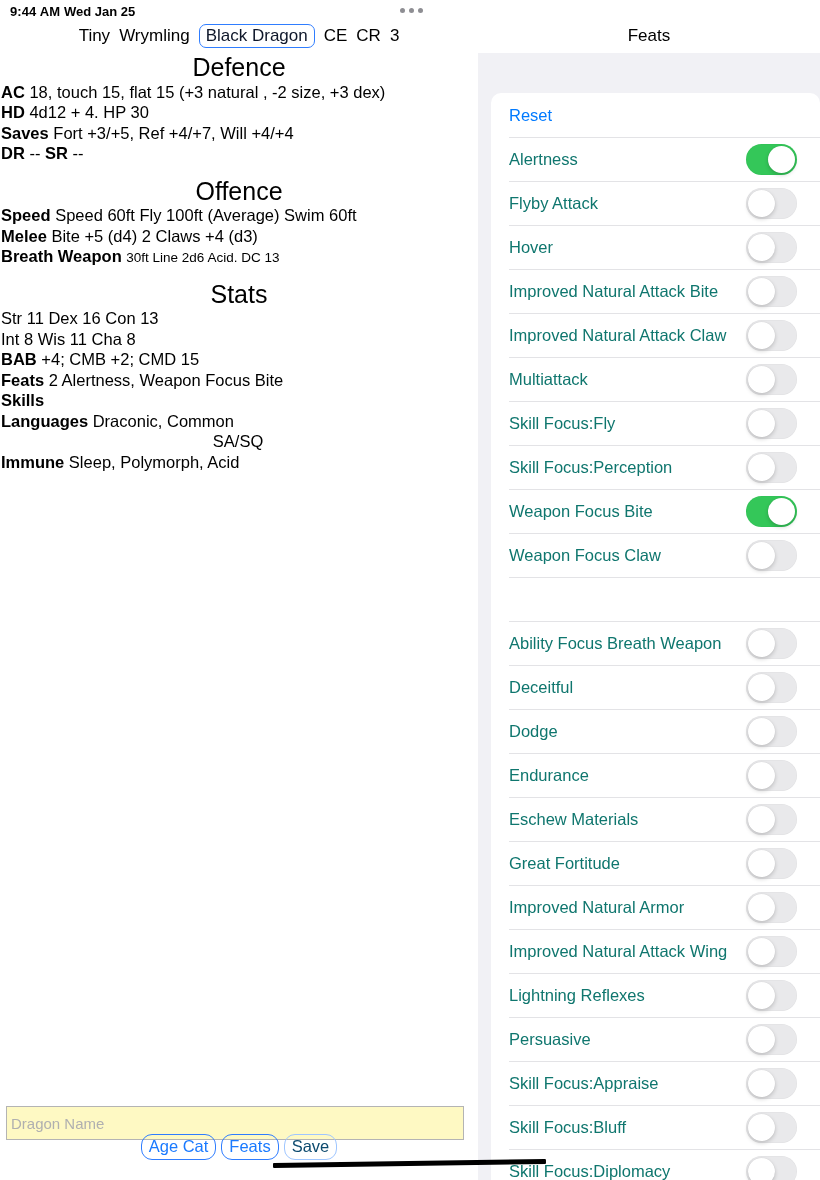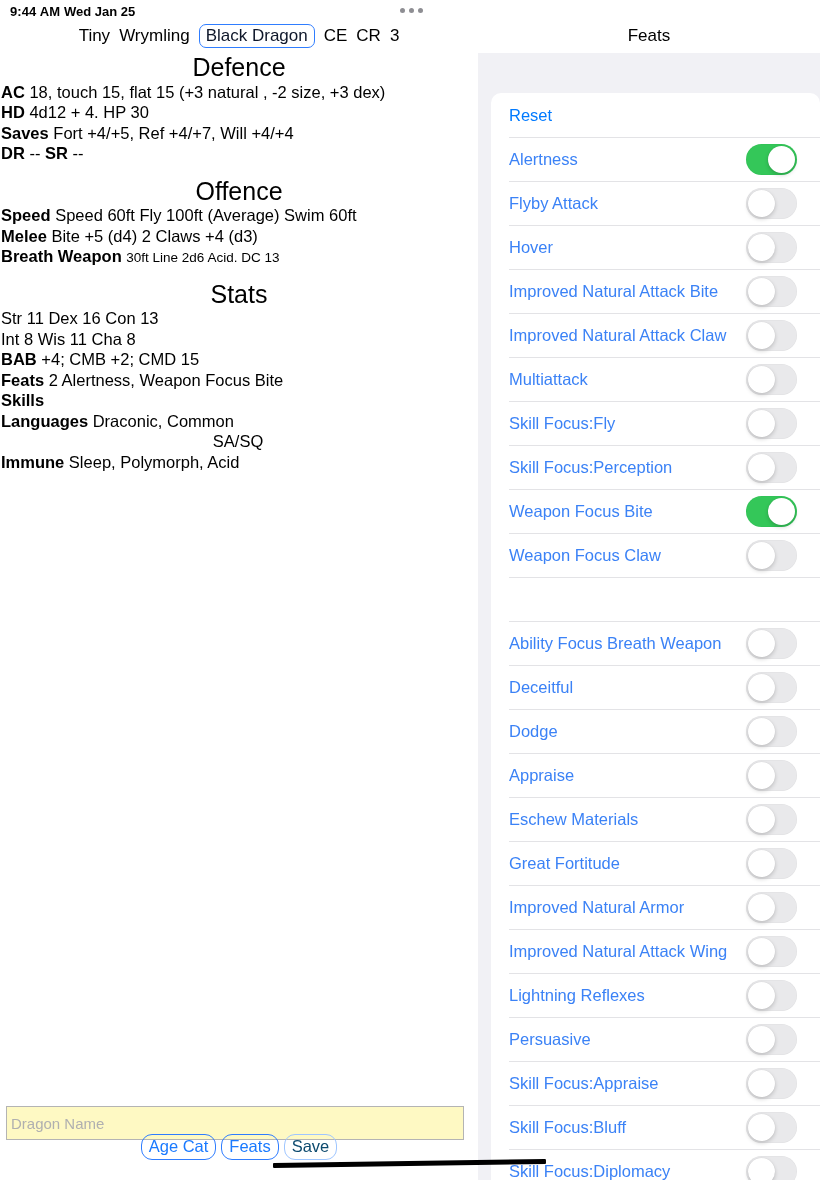--- a/index.html
+++ b/index.html
@@ -113,21 +113,21 @@
   }
   .cellrow {
     position: relative; height: 44px;
     display: flex; align-items: center; justify-content: space-between;
     padding: 0 0 0 18px;
   }
   .cellrow + .cellrow::before {
     content: ""; position: absolute; left: 18px; right: 0; top: 0;
     height: 1px; background: #e3e3e6;
   }
-  .celltext { font-size: 16.5px; color: #3b82f6; }
+  .celltext { font-size: 16.5px; color: #0f766e; }
   .reset { color: #007aff; font-size: 16.5px; }
   .spacer-row { height: 44px; }
 
   .switch {
     position: relative; width: 51px; height: 31px; border-radius: 16px;
     margin-right: 23px; flex: 0 0 auto; background: #e9e9eb;
     box-shadow: inset 0 0 0 0.5px rgba(0,0,0,0.04);
   }
   .switch.on { background: #34c759; }
   .switch i {
@@ -189,21 +189,21 @@
       <div class="row pad">
         <b>AC</b>
         <span>18, touch 15, flat 15 (+3 natural , -2 size, +3 dex)</span>
       </div>
       <div class="row pad">
         <b>HD</b>
         <span>4d12 + 4. HP 30</span>
       </div>
       <div class="row pad">
         <b>Saves</b>
-        <span>Fort +4/+5, Ref +4/+7, Will +4/+4</span>
+        <span>Fort +3/+5, Ref +4/+7, Will +4/+4</span>
       </div>
       <div class="row pad">
         <b>DR</b>
         <span>--</span>
         <b>SR</b>
         <span>--</span>
       </div>
 
       <div class="section-h mt-offence">Offence</div>
       <div class="row pad">
@@ -354,21 +354,21 @@
             <i></i>
           </span>
       </div>
       <div class="cellrow">
         <span class="celltext">Dodge</span>
         <span class="switch">
             <i></i>
           </span>
       </div>
       <div class="cellrow">
-        <span class="celltext">Appraise</span>
+        <span class="celltext">Endurance</span>
         <span class="switch">
             <i></i>
           </span>
       </div>
       <div class="cellrow">
         <span class="celltext">Eschew Materials</span>
         <span class="switch">
             <i></i>
           </span>
       </div>

